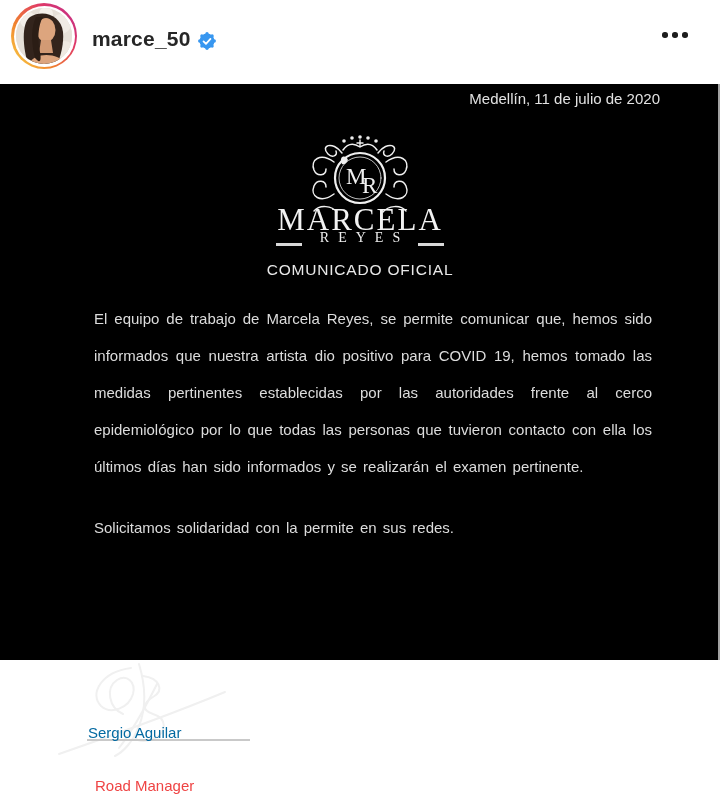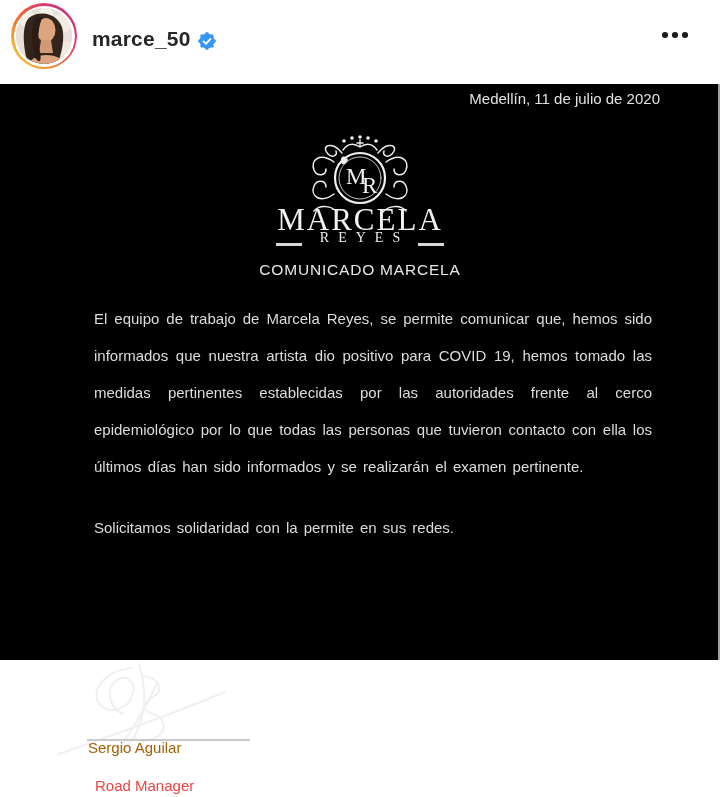--- a/index.html
+++ b/index.html
@@ -151,22 +151,22 @@
     width: 210px; height: 112px;
   }
   .sig-rule {
     position: absolute;
     left: 87px; top: 655px;
     width: 163px; height: 2px;
     background: #c9c9c9;
   }
   .sig-name {
     position: absolute;
-    left: 88px; top: 655px;
-    font-size: 15px; color: #a16207;
+    left: 88px; top: 640px;
+    font-size: 15px; color: #0369a1;
   }
   .sig-role {
     position: absolute;
     left: 88px; top: 693px;
     font-size: 15px; color: #ef4444; margin-left: 7px;
   }
 
   .white-stroke { stroke: #f0f0f0; fill: none; stroke-linecap: round; }
 </style>
 </head>
@@ -256,21 +256,21 @@
       <path class="white-stroke" stroke-width="1.4" d="M 126,77 C 120,70 108,72 103,78"></path>
     </svg>
 
     <div class="logo-name">MARCELA</div>
     <div class="logo-surname-row">
       <span class="rule"></span>
       <span class="logo-surname">REYES</span>
       <span class="rule"></span>
     </div>
 
-    <div class="doc-title">COMUNICADO MARCELA</div>
+    <div class="doc-title">COMUNICADO OFICIAL</div>
 
     <p class="doc-paragraph p1">El equipo de trabajo de Marcela Reyes, se permite comunicar que, hemos sido informados que nuestra artista dio positivo para COVID 19, hemos tomado las medidas pertinentes establecidas por las autoridades frente al cerco epidemiológico por lo que todas las personas que tuvieron contacto con ella los últimos días han sido informados y se realizarán el examen pertinente.</p>
     <p class="doc-paragraph p2">Solicitamos solidaridad con la permite en sus redes.</p>
 
     <svg class="signature-svg" viewBox="0 0 210 112">
       <path class="white-stroke" stroke-width="2" d="M 86,18 C 56,22 44,44 56,56 C 66,65 84,58 88,44 C 91,32 82,24 72,30 C 60,38 64,58 78,64"></path>
       <path class="white-stroke" stroke-width="2" d="M 94,14 C 100,34 102,56 94,76 C 88,92 78,102 70,106"></path>
       <path class="white-stroke" stroke-width="2" d="M 98,26 C 114,28 120,40 108,47 C 98,53 96,60 108,64 C 122,68 122,82 110,88 C 102,92 94,92 90,88"></path>
       <path class="white-stroke" stroke-width="2" d="M 112,34 C 100,58 88,80 74,98"></path>
       <path class="white-stroke" stroke-width="2" d="M 14,104 C 60,88 132,62 180,42"></path>

